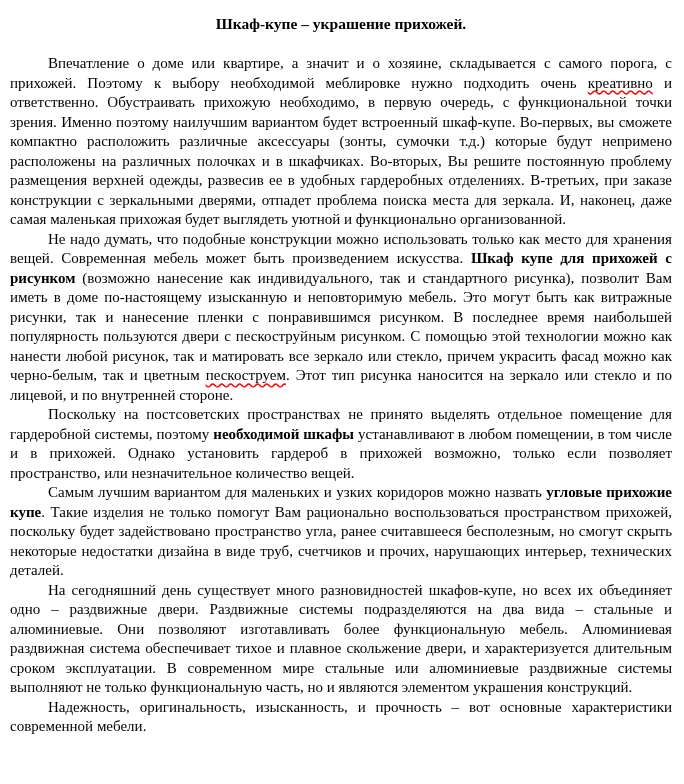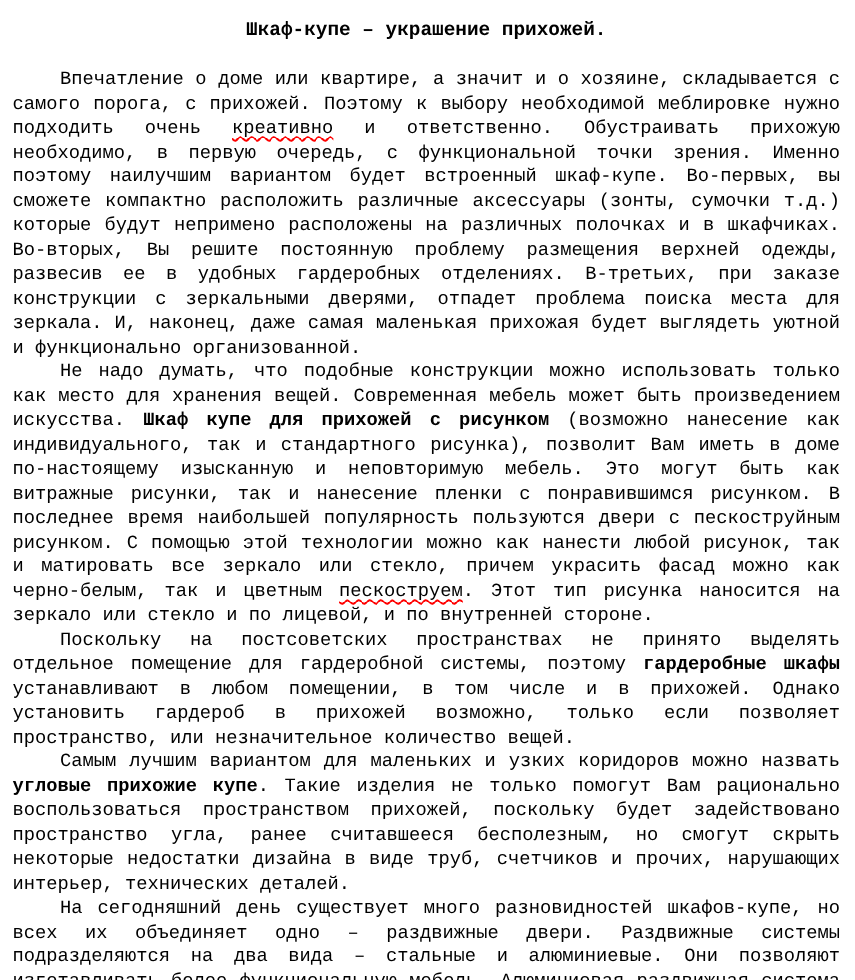--- a/index.html
+++ b/index.html
@@ -6,21 +6,21 @@
     margin: 0;
     padding: 0;
     background: #ffffff;
   }
   .page {
     width: 684px;
     height: 784px;
     box-sizing: border-box;
     background: #ffffff;
     padding: 14px 12px 0 10px;
-    font-family: Liberation Mono, monospace;
+    font-family: Liberation Serif, serif;
     font-size: 15px;
     line-height: 1.3;
     color: #000000;
     overflow: hidden;
   }
   .title {
     text-align: center;
     font-size: 15.5px;
     font-weight: bold;
     margin: 0 0 20px 0;
@@ -42,17 +42,18 @@
   }
 </style>
 </head>
 <body>
 
 <div class="page">
   <h1 class="title">Шкаф-купе – украшение прихожей.</h1>
   <div id="paragraphs">
       <p class="para"><span>Впечатление о доме или квартире, а значит и о хозяине, складывается с самого порога, с прихожей. Поэтому к выбору необходимой меблировке нужно подходить очень </span><span class="misspell">креативно</span><span> и ответственно. Обустраивать прихожую необходимо, в первую очередь, с функциональной точки зрения. Именно поэтому наилучшим вариантом будет встроенный шкаф-купе. Во-первых, вы сможете компактно расположить различные аксессуары (зонты, сумочки т.д.) которые будут непримено расположены на различных полочках и в шкафчиках. Во-вторых, Вы решите постоянную проблему размещения верхней одежды, развесив ее в удобных гардеробных отделениях. В-третьих, при заказе конструкции с зеркальными дверями, отпадет проблема поиска места для зеркала. И, наконец, даже самая маленькая прихожая будет выглядеть уютной и функционально организованной.</span></p>
       <p class="para"><span>Не надо думать, что подобные конструкции можно использовать только как место для хранения вещей. Современная мебель может быть произведением искусства. </span><span class="bold">Шкаф купе для прихожей с рисунком</span><span> (возможно нанесение как индивидуального, так и стандартного рисунка), позволит Вам иметь в доме по-настоящему изысканную и неповторимую мебель. Это могут быть как витражные рисунки, так и нанесение пленки с понравившимся рисунком. В последнее время наибольшей популярность пользуются двери с пескоструйным рисунком. С помощью этой технологии можно как нанести любой рисунок, так и матировать все зеркало или стекло, причем украсить фасад можно как черно-белым, так и цветным </span><span class="misspell">пескоструем</span><span>. Этот тип рисунка наносится на зеркало или стекло и по лицевой, и по внутренней стороне.</span></p>
-      <p class="para"><span>Поскольку на постсоветских пространствах не принято выделять отдельное помещение для гардеробной системы, поэтому </span><span class="bold">гардеробные шкафы</span><span> устанавливают в любом помещении, в том числе и в прихожей. Однако установить гардероб в прихожей возможно, только если позволяет пространство, или незначительное количество вещей.</span></p>
+      <p class="para"><span>Поскольку на постсоветских пространствах не принято выделять отдельное помещение для гардеробной системы, поэтому </span><span class="bold">необходимой шкафы</span><span> устанавливают в любом помещении, в том числе и в прихожей. Однако установить гардероб в прихожей возможно, только если позволяет пространство, или незначительное количество вещей.</span></p>
       <p class="para"><span>Самым лучшим вариантом для маленьких и узких коридоров можно назвать </span><span class="bold">угловые прихожие купе</span><span>. Такие изделия не только помогут Вам рационально воспользоваться пространством прихожей, поскольку будет задействовано пространство угла, ранее считавшееся бесполезным, но смогут скрыть некоторые недостатки дизайна в виде труб, счетчиков и прочих, нарушающих интерьер, технических деталей.</span></p>
       <p class="para"><span>На сегодняшний день существует много разновидностей шкафов-купе, но всех их объединяет одно – раздвижные двери. Раздвижные системы подразделяются на два вида – стальные и алюминиевые. Они позволяют изготавливать более функциональную мебель. Алюминиевая раздвижная система обеспечивает тихое и плавное скольжение двери, и характеризуется длительным сроком эксплуатации. В современном мире стальные или алюминиевые раздвижные системы выполняют не только функциональную часть, но и являются элементом украшения конструкций.</span></p>
+      <p class="para"><span>Надежность, оригинальность, изысканность, и прочность – вот основные характеристики современной мебели.</span></p>
     </div>
 </div>
 
 </body></html>

